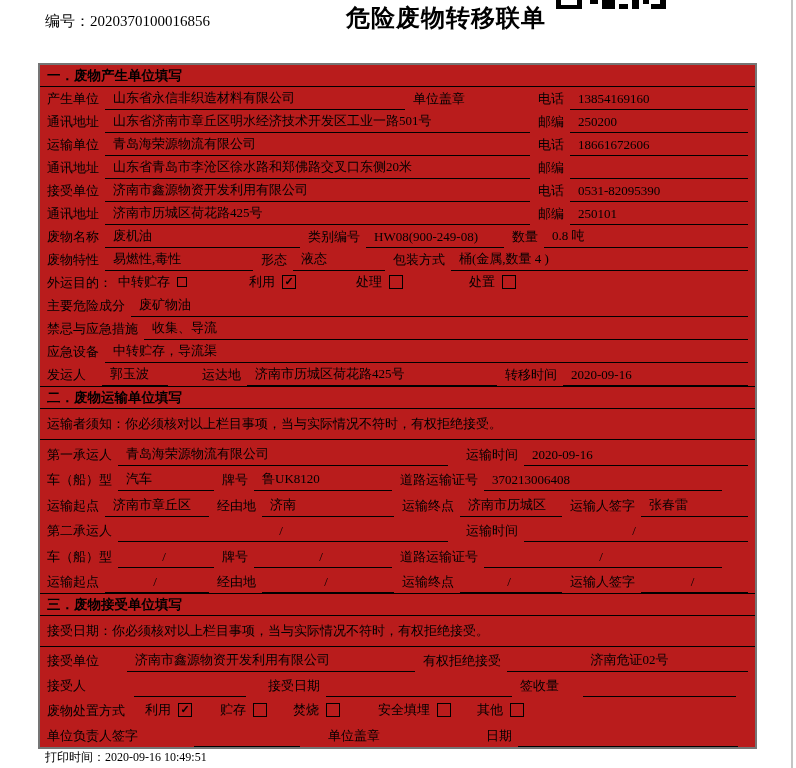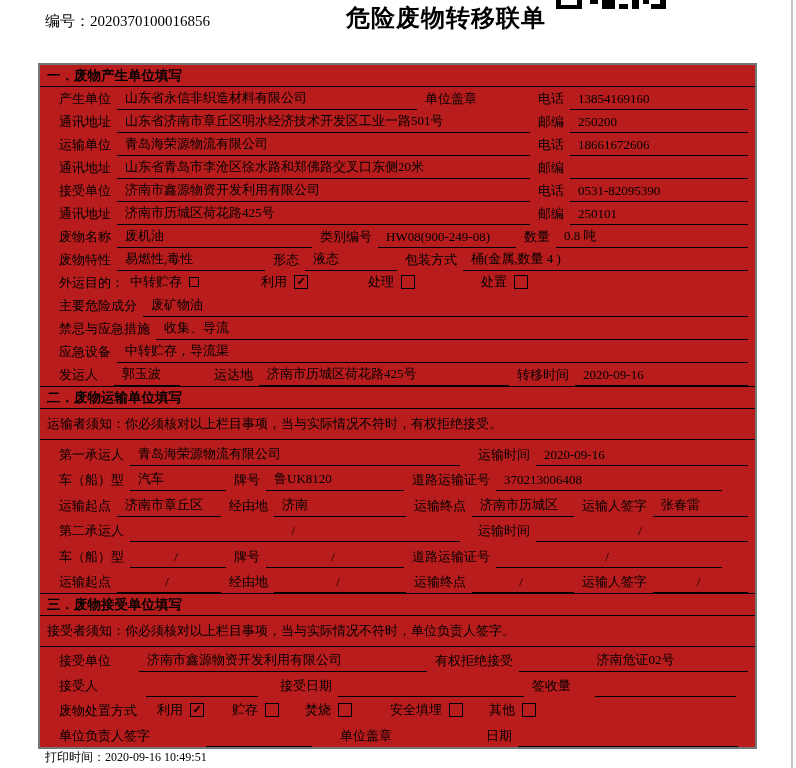--- a/index.html
+++ b/index.html
@@ -14,21 +14,21 @@
   .sec-header{font-weight:bold;height:21px;display:flex;align-items:center;padding:0 7px;
               border-bottom:1px solid #000;font-size:13.5px;}
   .sec1,.sec2{border-top:1px solid #000;}
   .row{display:flex;align-items:flex-end;padding:0 7px;box-sizing:border-box;}
   .sec0 .row{height:23px;}
   .sec1 .row{height:25.5px;}
   .sec2 .row{height:25px;}
   .notice{height:31px !important;display:flex;align-items:center !important;
           border-bottom:1px solid #000;padding:0 7px;text-align:right;}
   .lbl{white-space:nowrap;padding-bottom:2px;margin:0 6px 0 8px;}
-  .row > .lbl:first-child{margin-left:12px;}
+  .row > .lbl:first-child{margin-left:0;}
   .val{border-bottom:1px solid #000;padding:0 4px 2px 8px;white-space:nowrap;
        box-sizing:border-box;min-width:0;}
   .val.center{text-align:center;padding-left:0;}
   .chk{display:flex;align-items:center;padding-bottom:3px;white-space:nowrap;}
   .chk .t{margin-right:7px;}
   .box{width:12px;height:12px;border:1px solid #000;font-size:11px;line-height:11px;
        text-align:center;font-weight:bold;box-sizing:content-box;flex:0 0 auto;}
   .box.small{width:8px;height:8px;margin-bottom:1px;}
   .print-time{position:absolute;left:45px;top:749px;font-size:12px;white-space:nowrap;}
   .page-edge{position:absolute;right:3px;top:0;width:2px;height:768px;background:#c4c4c4;}
@@ -212,21 +212,21 @@
             <span class="lbl">经由地</span>
             <span class="val center" style="width: 132px;">/</span>
             <span class="lbl">运输终点</span>
             <span class="val center" style="width: 102px;">/</span>
             <span class="lbl">运输人签字</span>
             <span class="val center" style="flex: 1 1 auto;">/</span>
           </div>
         </div>
         <div class="section sec2">
           <div class="sec-header">三．废物接受单位填写</div>
-          <div class="row notice">接受者须知：你必须核对以上栏目事项，当与实际情况不符时，单位负责人签字。</div>
+          <div class="row notice">接受日期：你必须核对以上栏目事项，当与实际情况不符时，有权拒绝接受。</div>
           <div class="row">
             <span class="lbl">接受单位</span>
             <span class="gap" style="width: 22px;"></span>
             <span class="val" style="width: 288px;">济南市鑫源物资开发利用有限公司</span>
             <span class="lbl">有权拒绝接受</span>
             <span class="val" style="flex: 1 1 auto; text-align: center;">济南危证02号</span>
           </div>
           <div class="row">
             <span class="lbl">接受人</span>
             <span class="gap" style="width: 42px;"></span>

